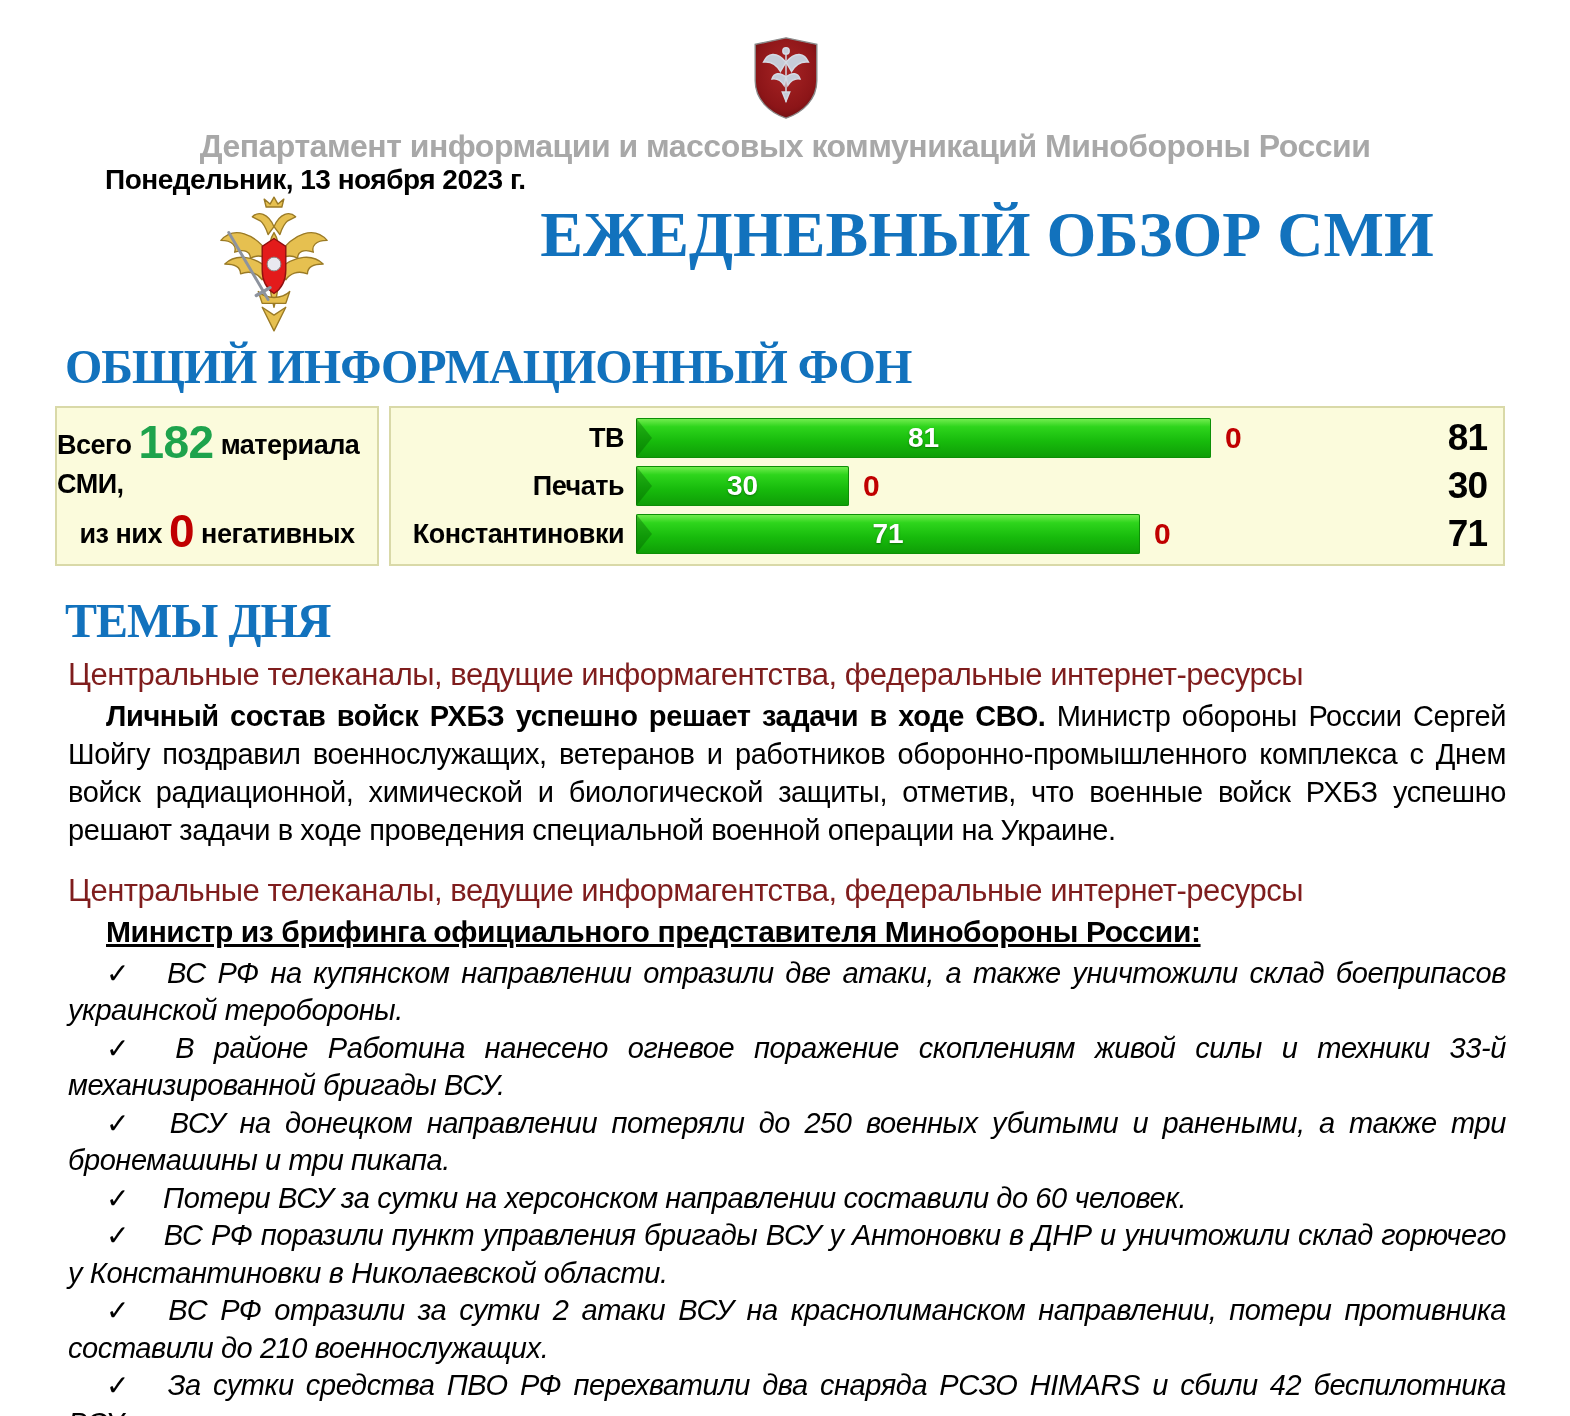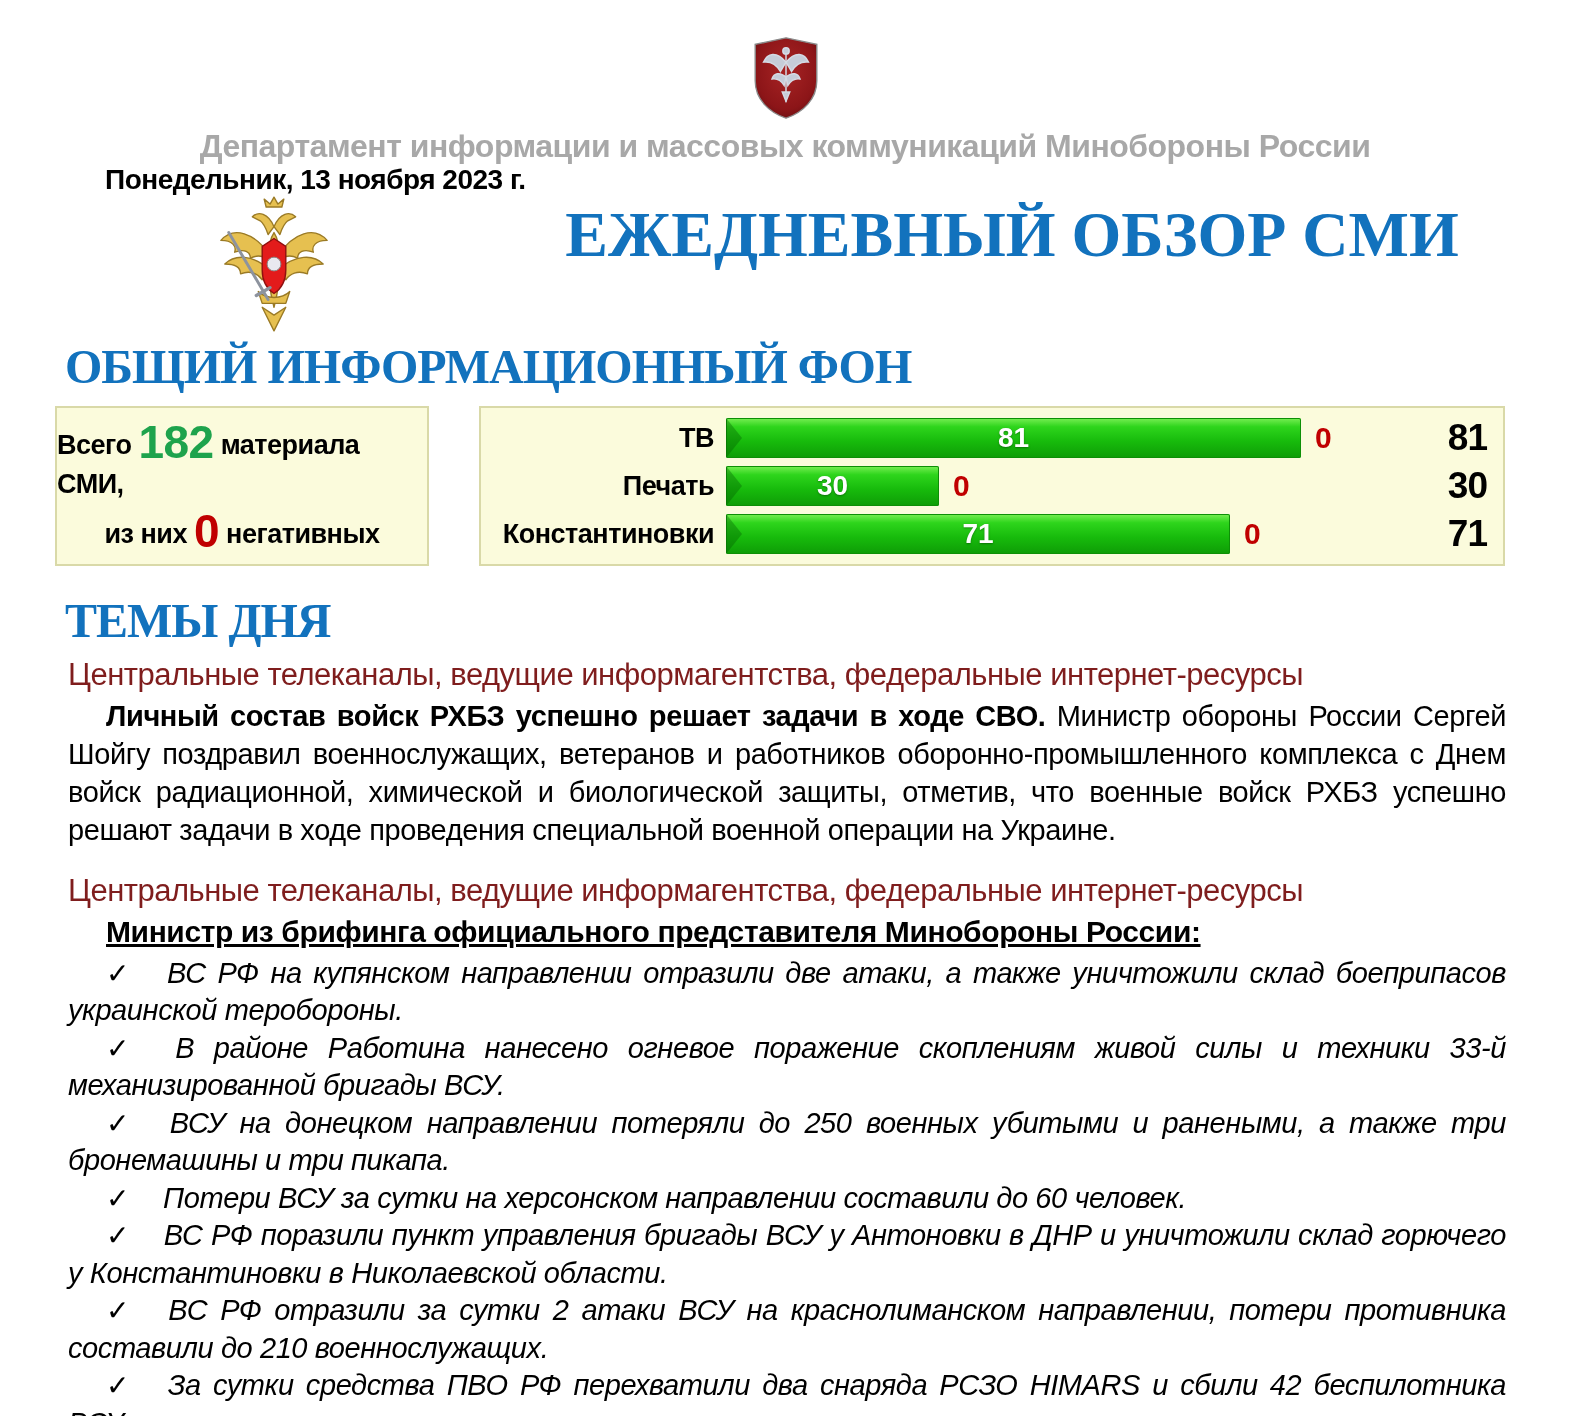--- a/index.html
+++ b/index.html
@@ -16,21 +16,21 @@
     position:absolute; top:128px; left:0; width:100%;
     text-align:center; font-size:32px; font-weight:bold; color:#a8a8a8;
     letter-spacing:-0.5px;
   }
   .date-line {
     position:absolute; top:164px; left:105px;
     font-size:28px; font-weight:bold; color:#000; letter-spacing:-0.5px;
   }
   .eagle { position:absolute; left:215px; top:196px; width:118px; height:140px; }
   .doc-title {
-    position:absolute; top:198px; left:512px; width:1000px;
+    position:absolute; top:198px; left:487px; width:1000px;
     text-align:center; font-family:"Liberation Serif", serif;
     font-size:64px; font-weight:bold; color:#1272bd; letter-spacing:0px;
     white-space:nowrap;
   }
 
   
   .section-heading {
     margin:0 0 0 65px;
     font-family:"Liberation Serif", serif; font-weight:bold;
     font-size:48px; color:#1272bd; letter-spacing:-1px; line-height:1.05;
@@ -39,31 +39,30 @@
   .h-temy { margin-top:30px; }
 
   
   .chart-wrap {
     display:flex; gap:10px; margin:14px 65px 0 55px; height:160px;
   }
   .panel {
     background:#fbfbdc; border:2px solid #d9d9a8;
   }
   .summary-box {
-    width:374px; display:flex; flex-direction:column;
+    width:324px; display:flex; flex-direction:column;
     justify-content:center; align-items:center; gap:4px;
   }
   .summary-line { font-weight:bold; font-size:27px; letter-spacing:-0.5px; }
   .num-big { font-size:46px; font-weight:bold; vertical-align:-4px; }
   .num-green { color:#1ea34c; }
   .num-red { color:#c00000; }
   .chart-box {
     flex:1; display:flex; flex-direction:column; justify-content:center;
     padding:6px 10px 6px 0;
-    margin-left:40px;
   }
   .chart-row { display:flex; align-items:center; height:50px; }
   .bar-label {
     width:245px; text-align:right; padding-right:12px;
     font-weight:bold; font-size:27px; letter-spacing:-0.5px; flex:none;
   }
   .bar-track { flex:1; display:flex; align-items:center; position:relative; }
   .bar-fill {
     position:relative; height:40px; border-radius:2px;
     background:linear-gradient(180deg,#79ef54 0%,#2ed51c 22%,#17bb0c 58%,#0e9c06 100%);

